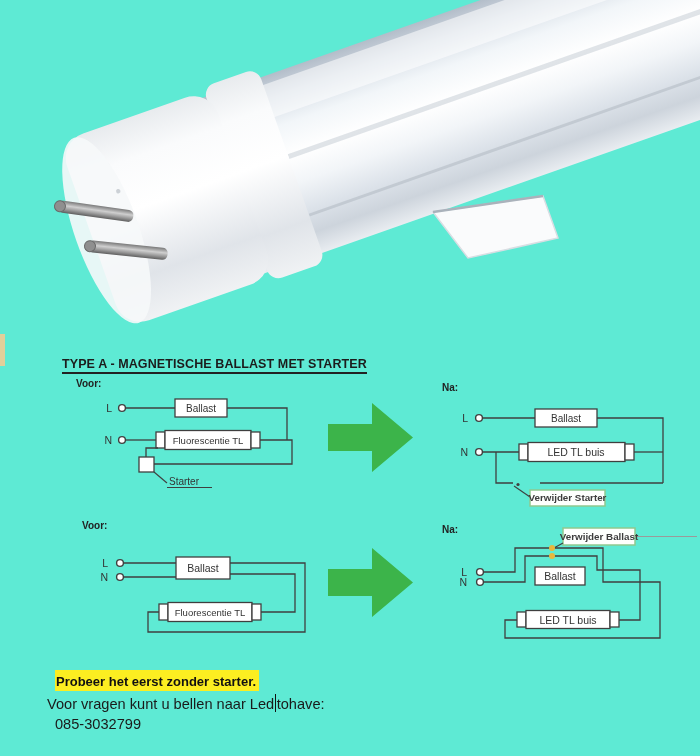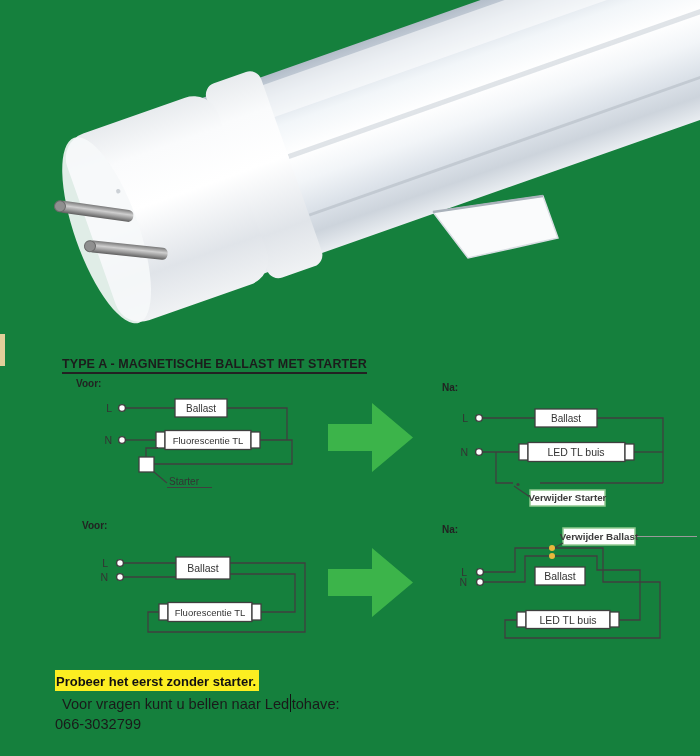--- a/index.html
+++ b/index.html
@@ -1,18 +1,18 @@
 <!DOCTYPE html>
 <html><head>
 <meta charset="utf-8">
 <style>
   html,body { margin:0; padding:0; background:#ffffff; }
   #page {
     position:relative; width:700px; height:756px; overflow:hidden;
-    background:#15803d; font-family:"Liberation Sans", sans-serif; color:#1a1a1a;
+    background:#5eead4; font-family:"Liberation Sans", sans-serif; color:#1a1a1a;
   }
   .abs { position:absolute; }
   
   .sec-heading {
     font-weight:bold; font-size:12.5px; letter-spacing:0.1px; color:#1c1c1c;
     border-bottom:2px solid #222; padding-bottom:1px; white-space:nowrap;
   }
   .stage-label { font-weight:600; font-size:10px; color:#222; white-space:nowrap; }
   
   .hl-line {
@@ -182,19 +182,19 @@
       <text x="560" y="229.5" text-anchor="middle" font-size="10.5">Ballast</text>
       <rect class="box" x="517" y="262" width="9" height="15"></rect>
       <rect class="box" x="526" y="260.5" width="84" height="18"></rect>
       <rect class="box" x="610" y="262" width="9" height="15"></rect>
       <text x="568" y="273.5" text-anchor="middle" font-size="10.5">LED TL buis</text>
     </g>
   </svg>
 
   <div class="abs hl-line" style="left:55px;top:670px;">Probeer het eerst zonder starter.</div>
 
-  <div class="abs contact-line" style="left:62px;top:694px;">
+  <div class="abs contact-line" style="left:47px;top:694px;">
     <span>Voor vragen kunt u bellen naar Led</span><span class="text-cursor"></span><span>tohave:</span>
   </div>
 
-  <div class="abs phone-line" style="left:55px;top:716px;">066-3032799</div>
+  <div class="abs phone-line" style="left:55px;top:716px;">085-3032799</div>
 
 </div>
 
 </body></html>

